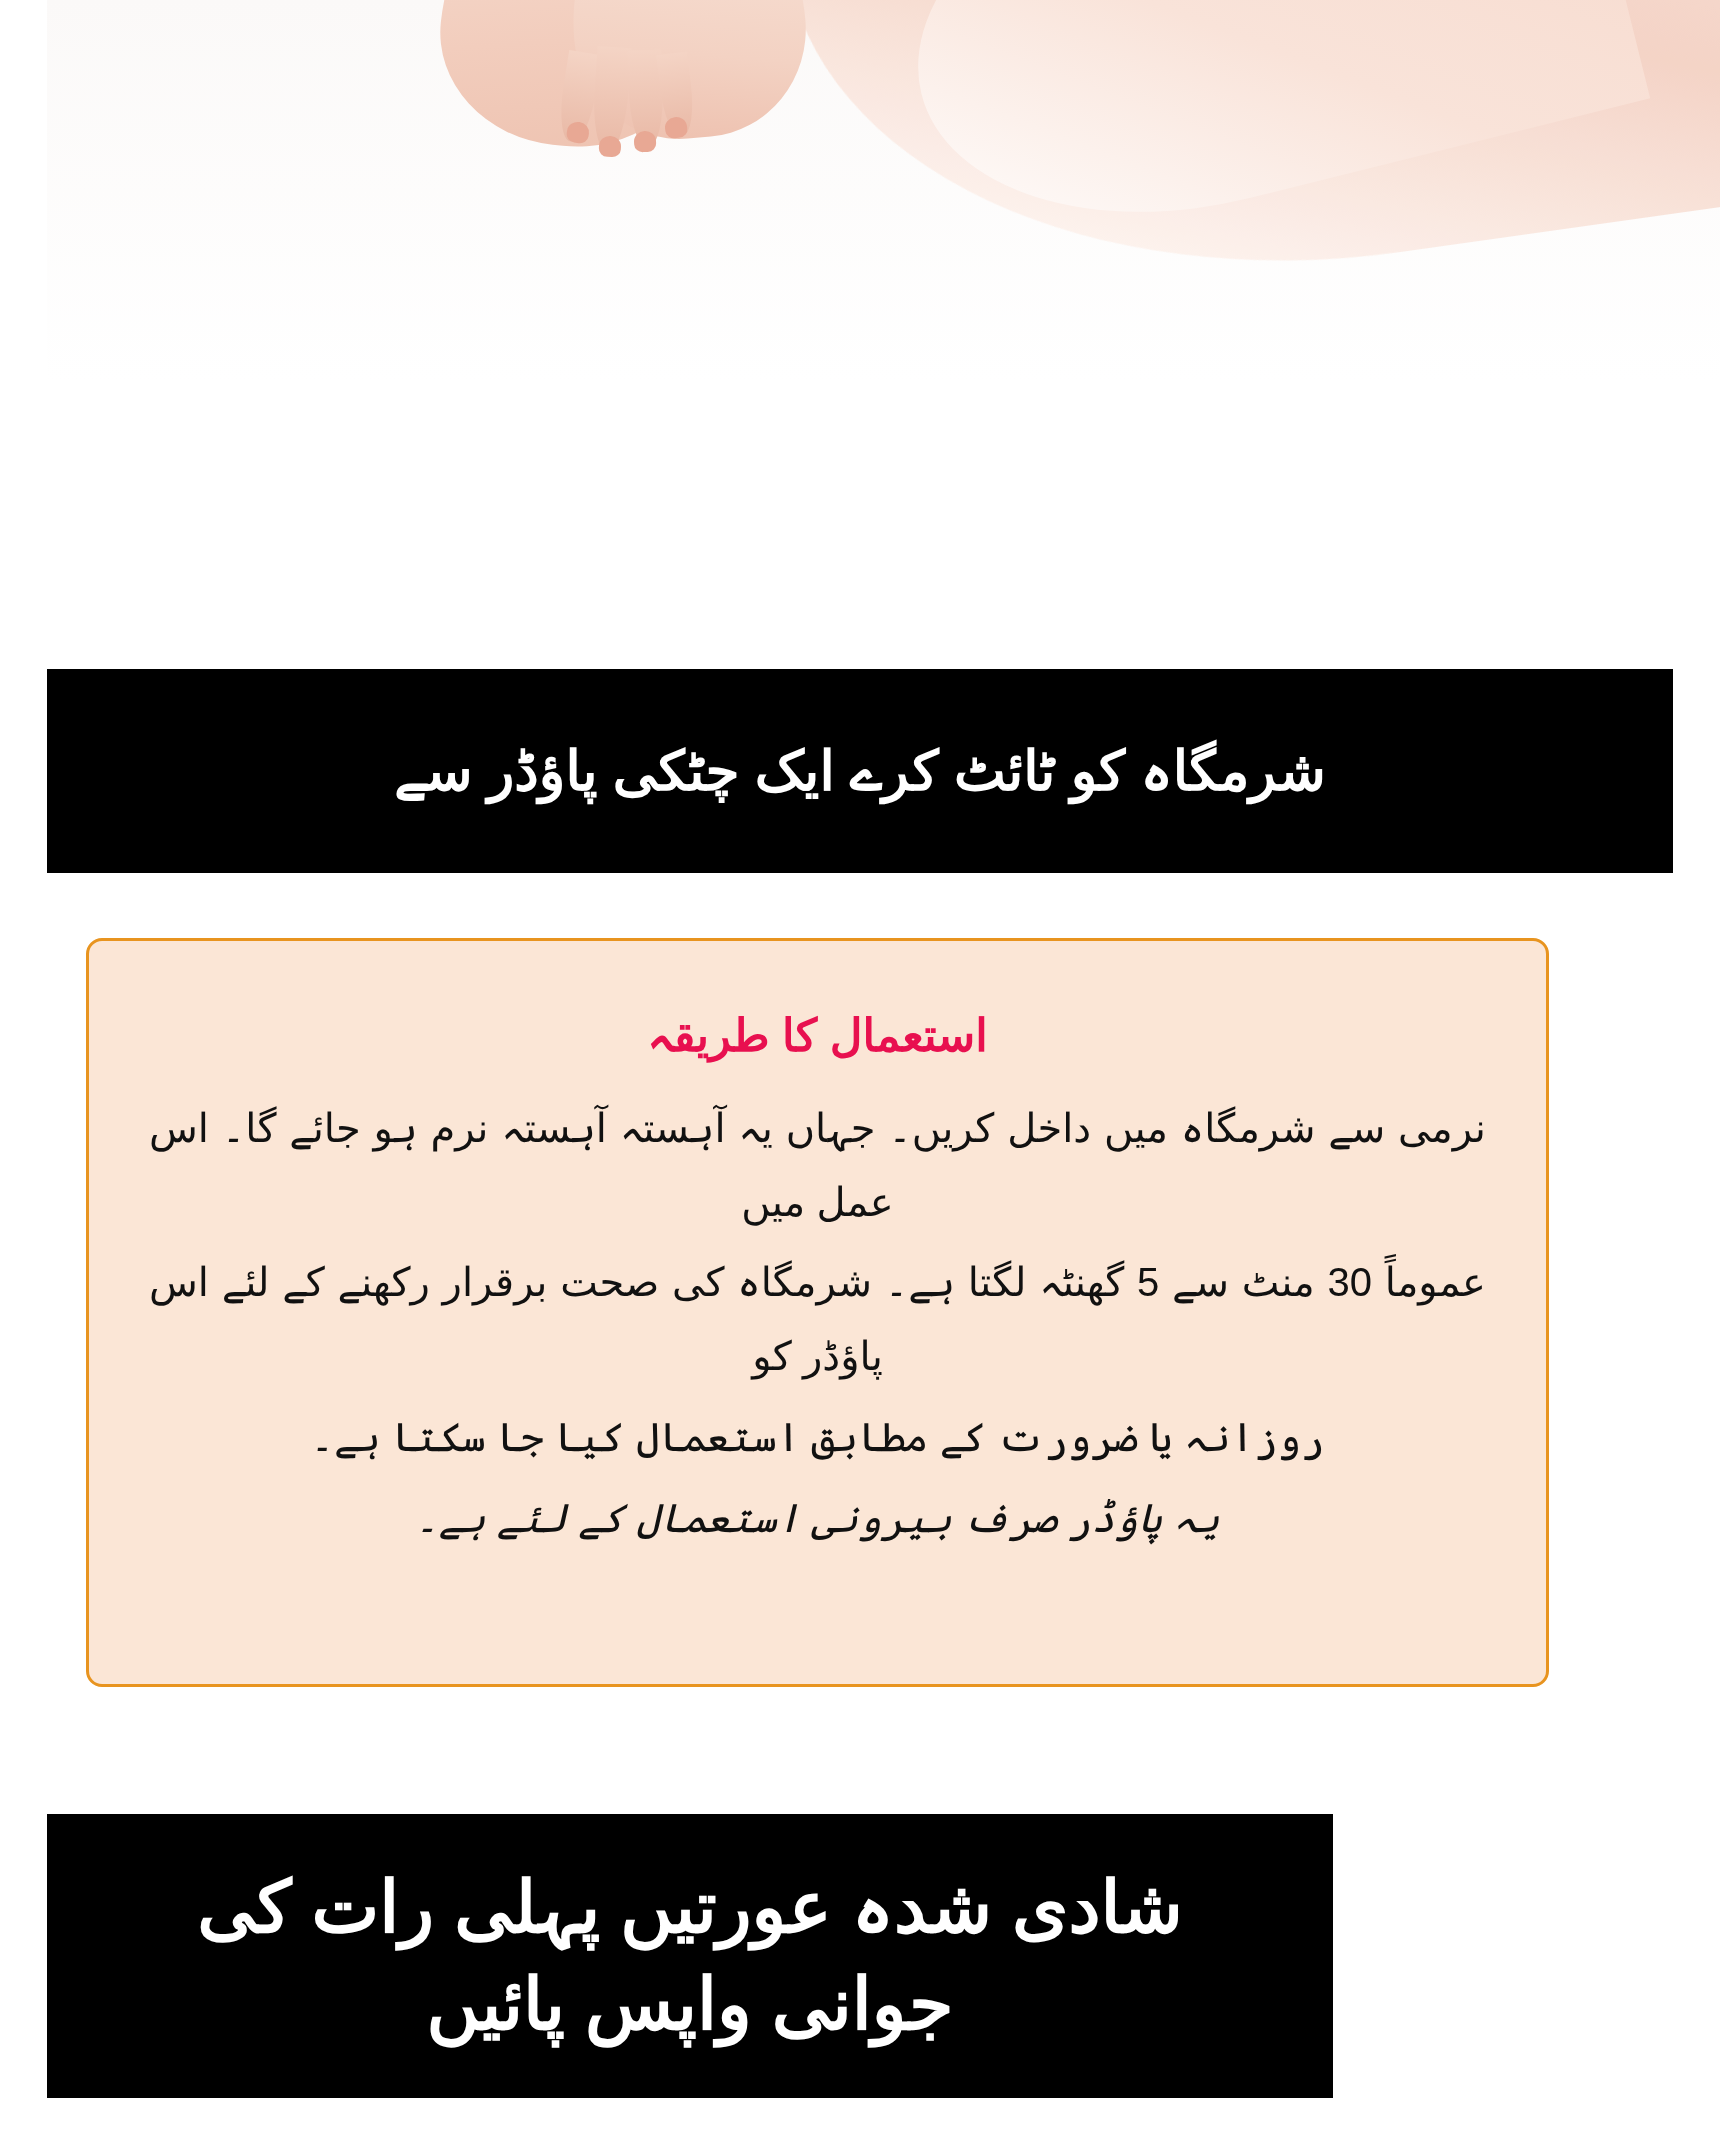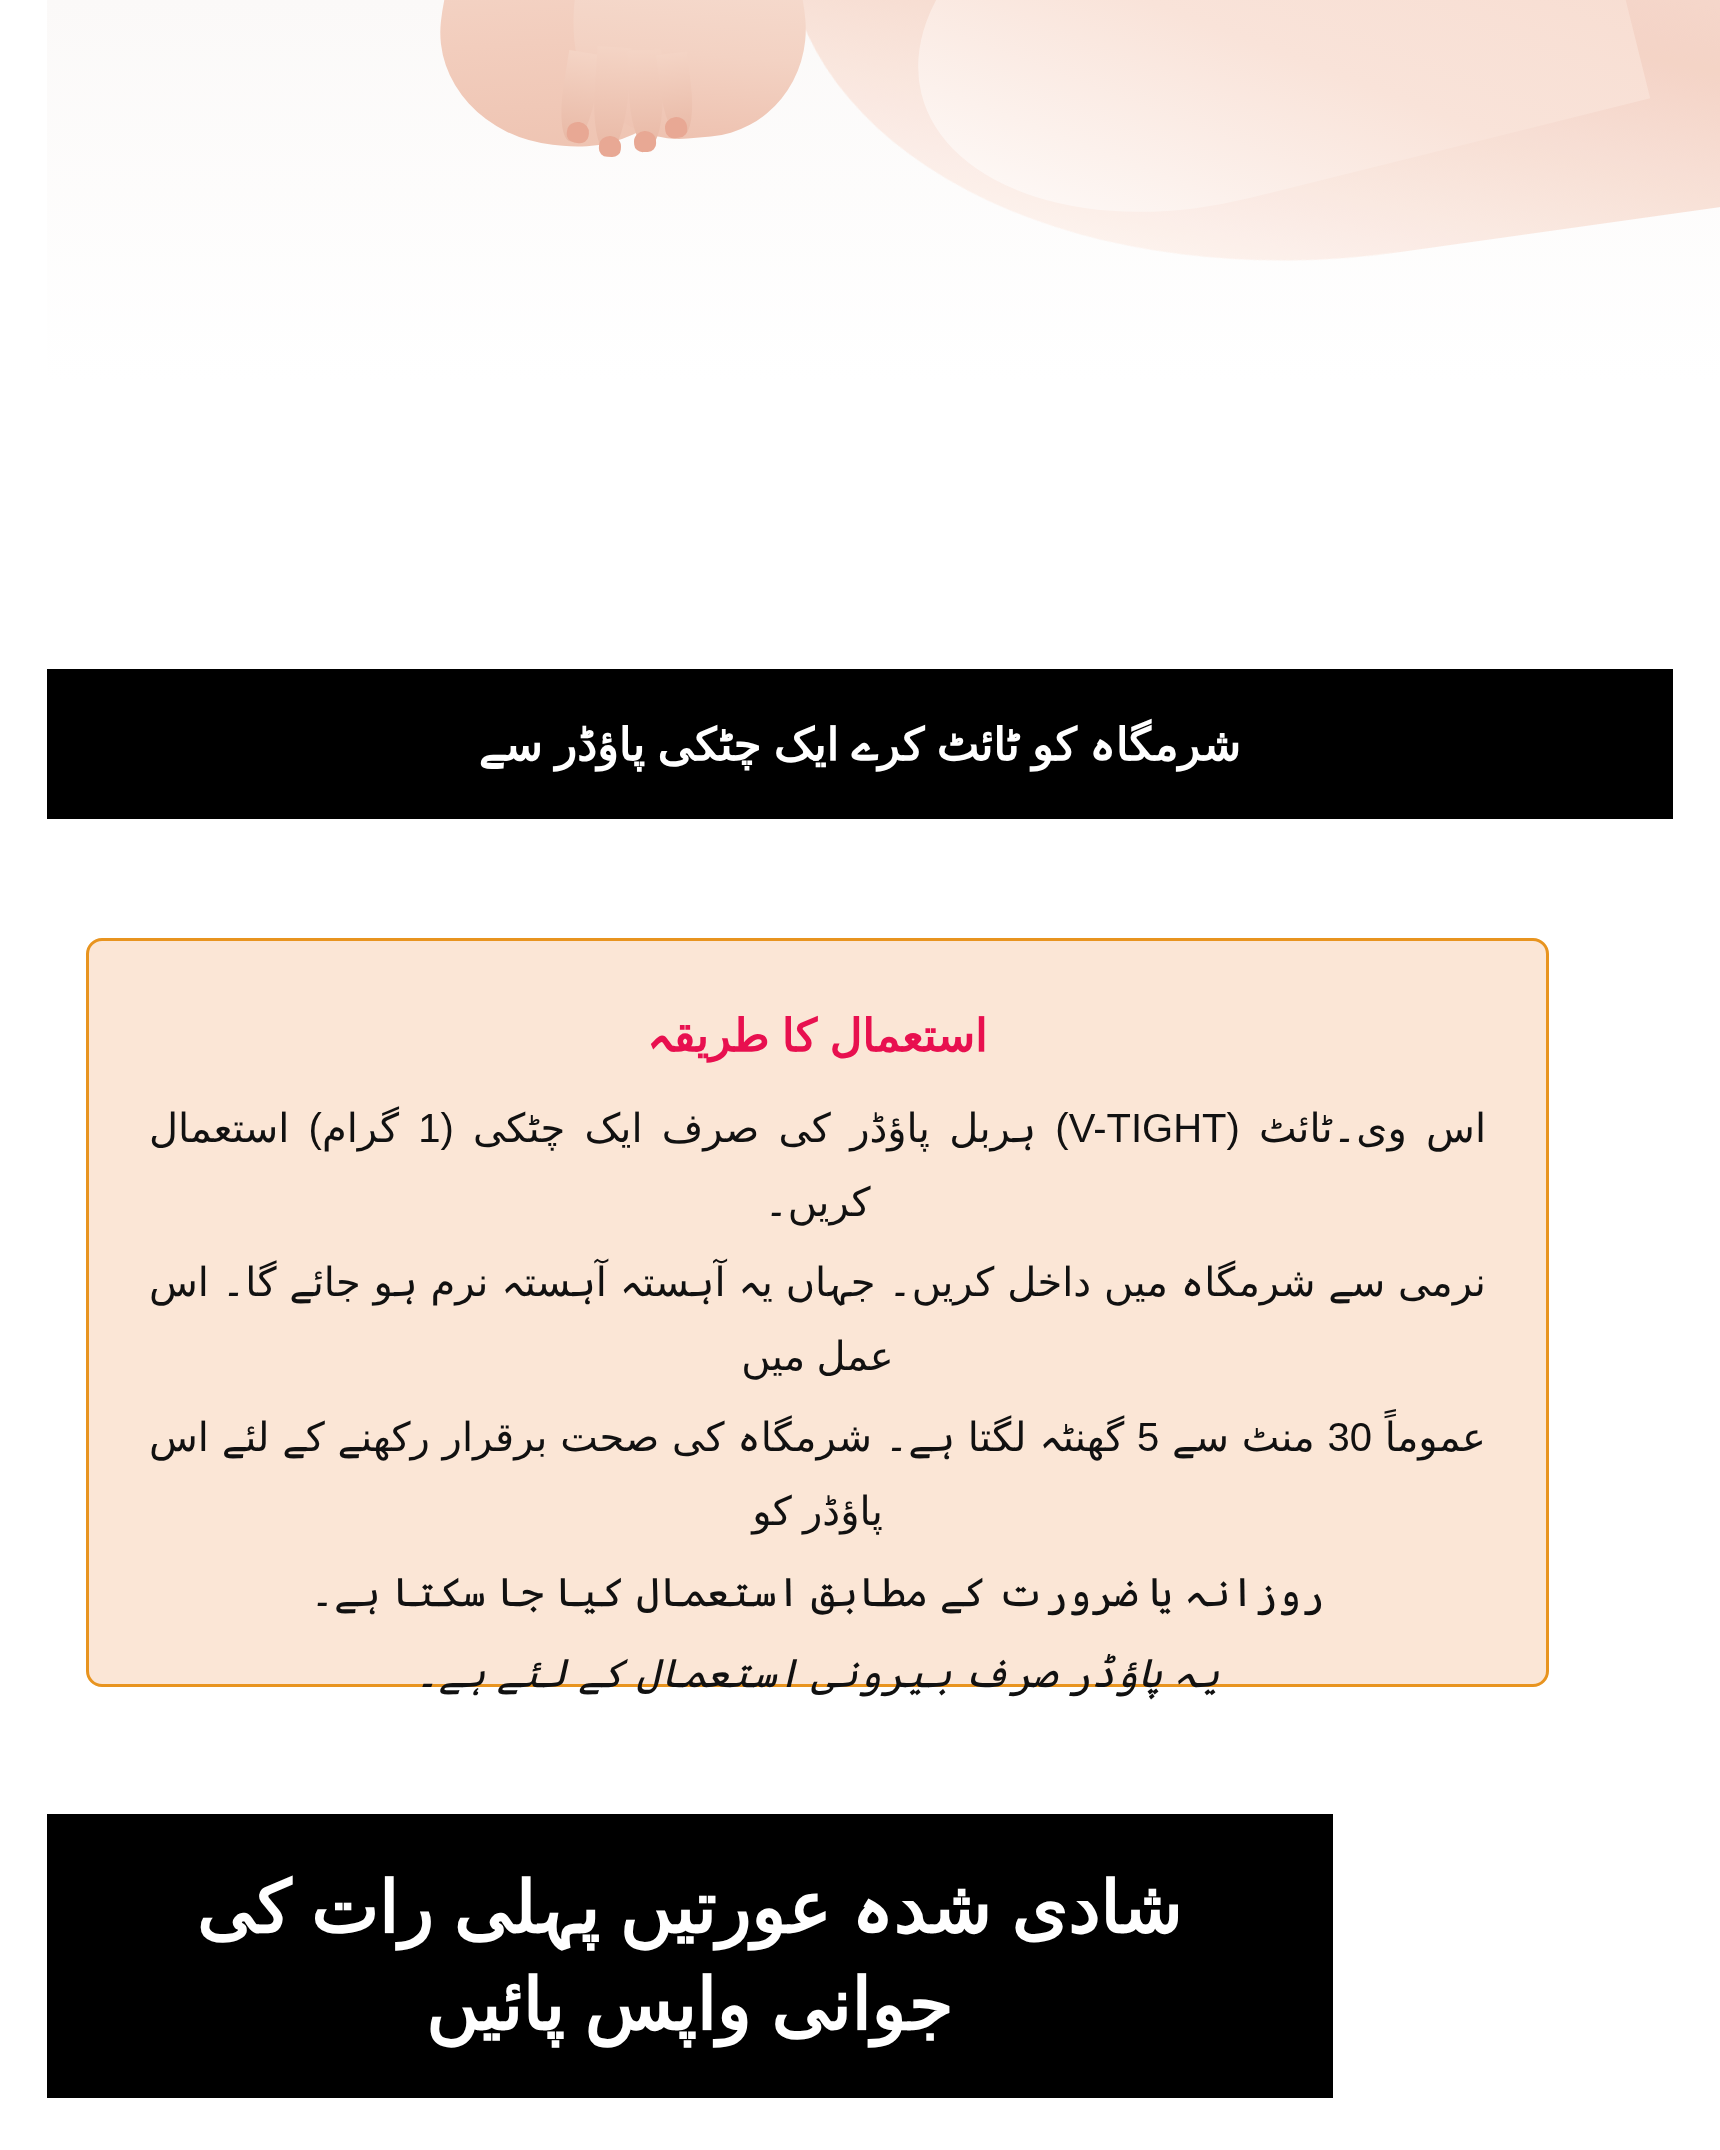--- a/index.html
+++ b/index.html
@@ -110,22 +110,22 @@
     align-items: center;
     justify-content: center;
     text-align: center;
     direction: rtl;
   }
   .band-top {
     position: absolute;
     left: 47px;
     top: 669px;
     width: 1626px;
-    height: 150px;
-    font-size: 45px;
+    height: 204px;
+    font-size: 55px;
     font-weight: bold;
     letter-spacing: 0.4px;
     padding: 0 34px;
     box-sizing: border-box;
   }
   .band-bottom {
     position: absolute;
     left: 47px;
     top: 1814px;
     width: 1286px;
@@ -193,21 +193,20 @@
     <div class="nail n4"></div>
     <div class="hero-fade"></div>
   </div>
 </div>
 
 <div class="band band-top">شرمگاہ کو ٹائٹ کرے ایک چٹکی پاؤڈر سے</div>
 
 <div class="card">
   <div class="card-title">استعمال کا طریقہ</div>
   <div class="card-body">
-    <p>اس وی۔ٹائٹ (V-TIGHT) ہربل پاؤڈر کی صرف ایک چٹکی (1 گرام) استعمال کریں۔</p>
     <p>نرمی سے شرمگاہ میں داخل کریں۔ جہاں یہ آہستہ آہستہ نرم ہو جائے گا۔ اس عمل میں</p>
     <p>عموماً 30 منٹ سے 5 گھنٹہ لگتا ہے۔ شرمگاہ کی صحت برقرار رکھنے کے لئے اس پاؤڈر کو</p>
     <p>روزانہ یا ضرورت کے مطابق استعمال کیا جا سکتا ہے۔</p>
     <p class="last">یہ پاؤڈر صرف بیرونی استعمال کے لئے ہے۔</p>
   </div>
 </div>
 
 <div class="band band-bottom">شادی شدہ عورتیں پہلی رات کی جوانی واپس پائیں</div>
 
 

